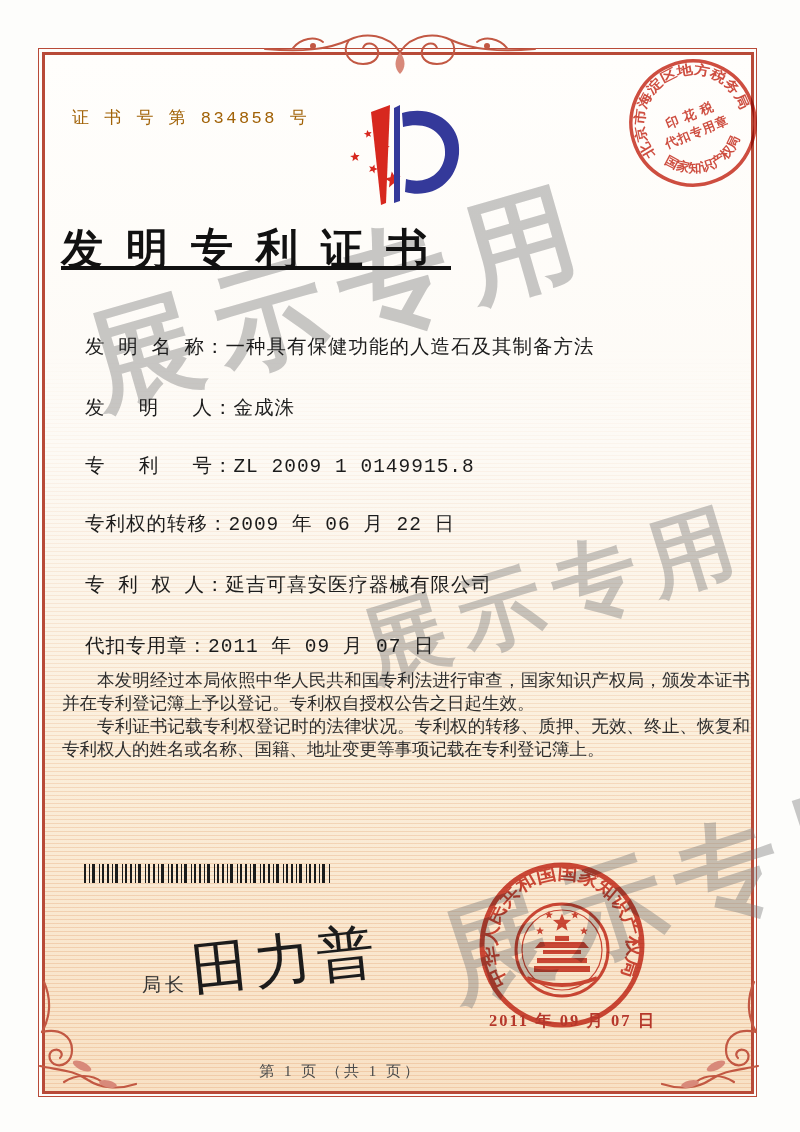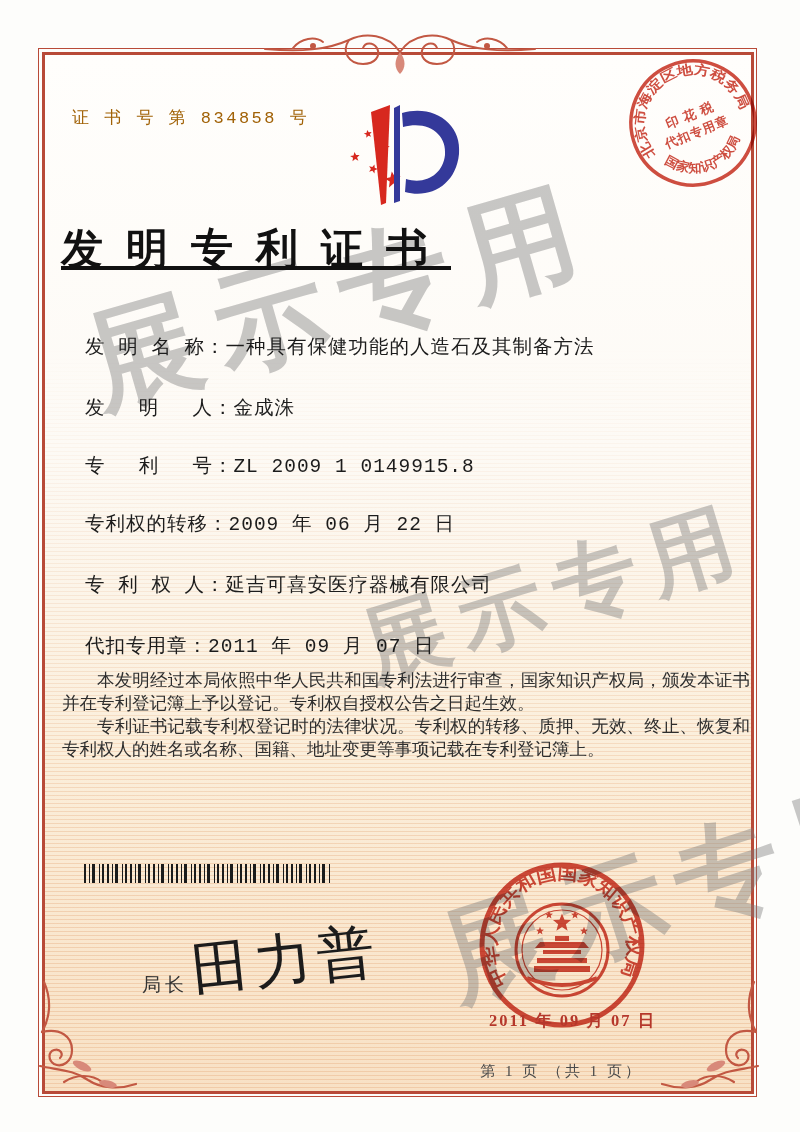--- a/index.html
+++ b/index.html
@@ -52,21 +52,21 @@
   .director{position:absolute;left:142px;top:948px;z-index:3;font-size:19px;letter-spacing:4px;color:#333;margin-top:24px;}
   .sig{position:absolute;left:185px;top:902px;z-index:3;}
   
   .stamp{position:absolute;z-index:5;mix-blend-mode:multiply;opacity:.9;}
   .stamp-tax{left:626px;top:56px;transform:rotate(-22deg);}
   .stamp-office{left:477px;top:860px;}
   .stamp-date{position:absolute;left:489px;top:1010px;z-index:5;
     font-size:16.5px;letter-spacing:2px;color:#b5372b;font-weight:bold;}
   
   .footer{position:absolute;left:38px;top:1062px;width:605px;z-index:3;
-    text-align:right;font-size:15px;letter-spacing:3px;color:#4a4a4a;}
+    text-align:center;font-size:15px;letter-spacing:3px;color:#4a4a4a;}
   svg text{font-family:"Liberation Serif",serif;}
 </style>
 </head>
 <body>
 
 <div class="page">
 
   <div class="frame">
     <div class="frame-inner">
       <div class="guilloche"></div>

